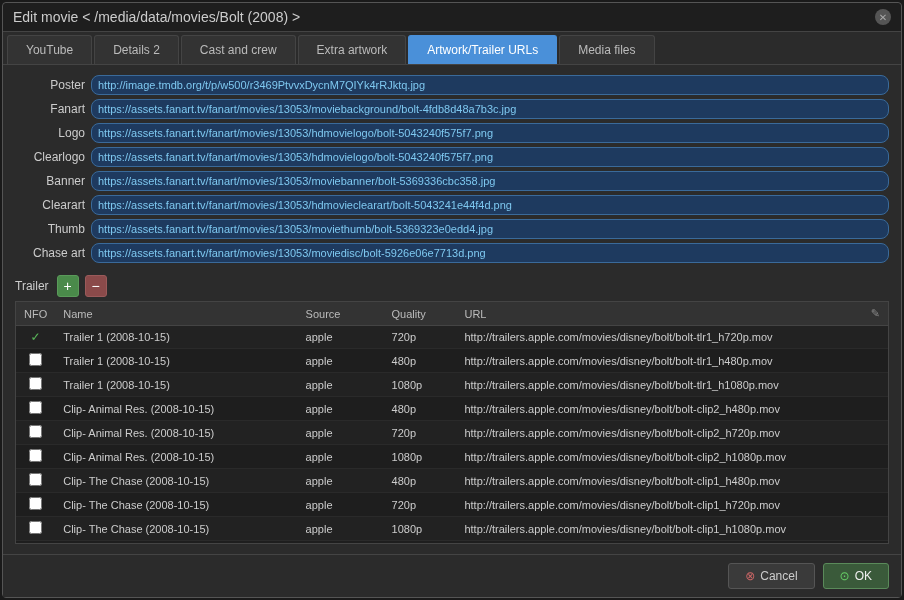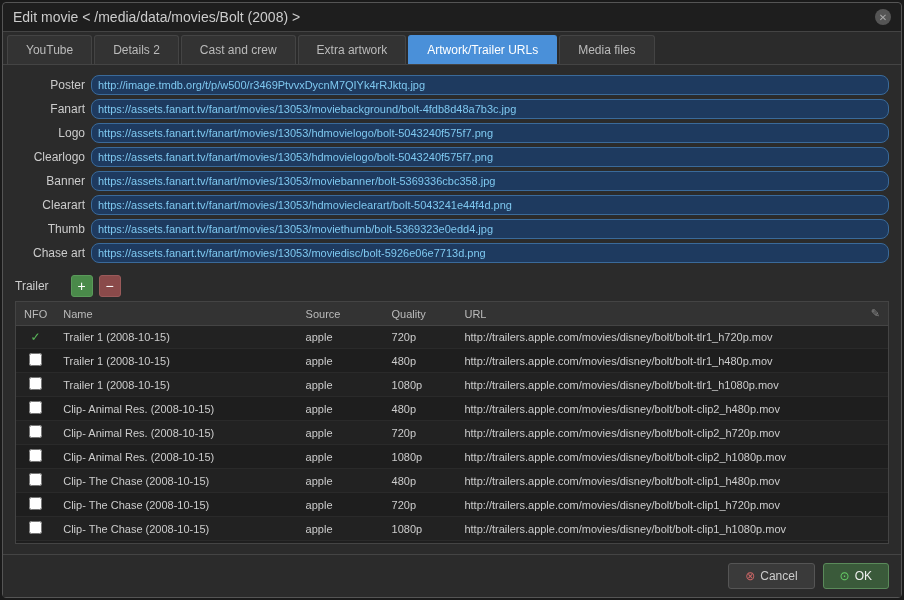--- a/index.html
+++ b/index.html
@@ -117,21 +117,21 @@
     }
     .trailer-header-row {
       display: flex;
       align-items: center;
       gap: 6px;
       margin-bottom: 4px;
     }
     .trailer-label {
       color: #ccc;
       font-size: 12px;
-      margin-right: 16px;
+      margin-right: 2px;
     }
     .add-btn {
       width: 22px;
       height: 22px;
       background: #4a8a4a;
       border: 1px solid #5a9a5a;
       border-radius: 3px;
       color: #fff;
       font-size: 14px;
       cursor: pointer;

